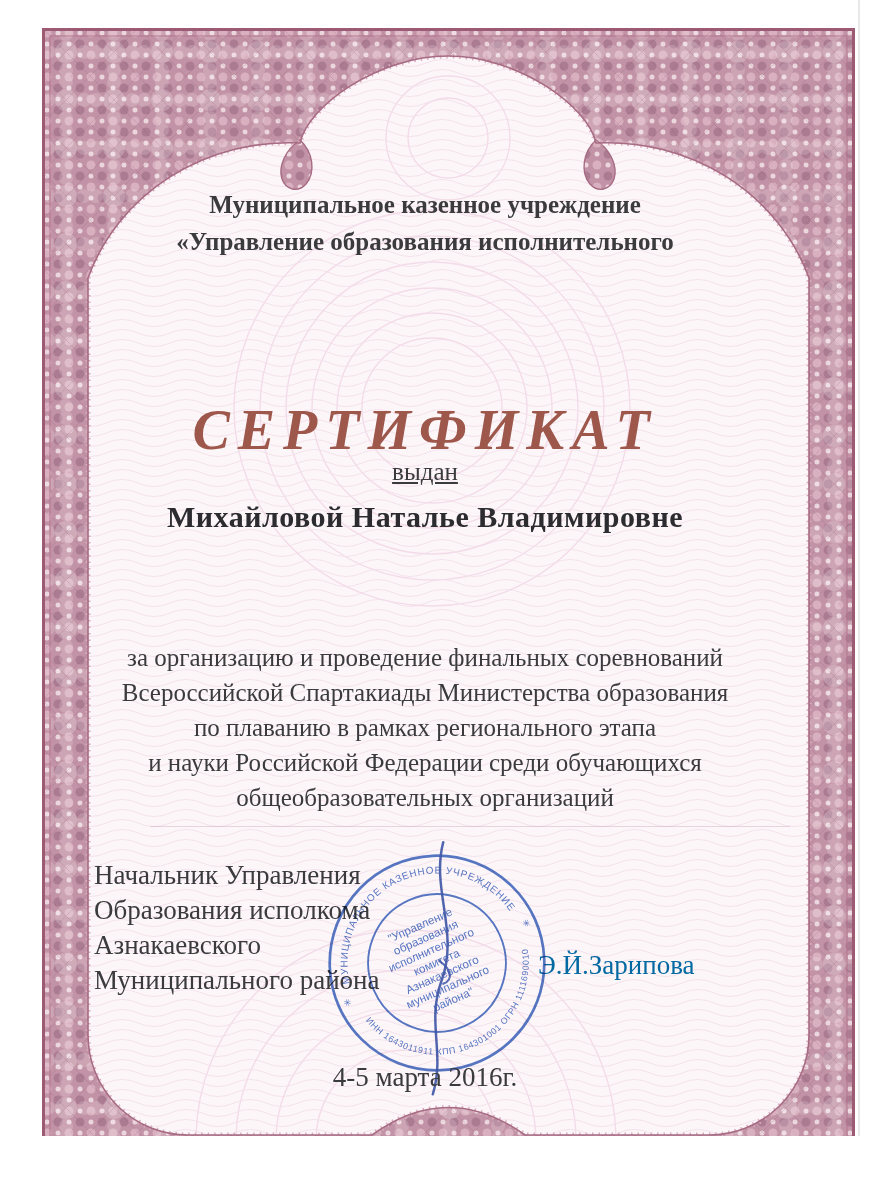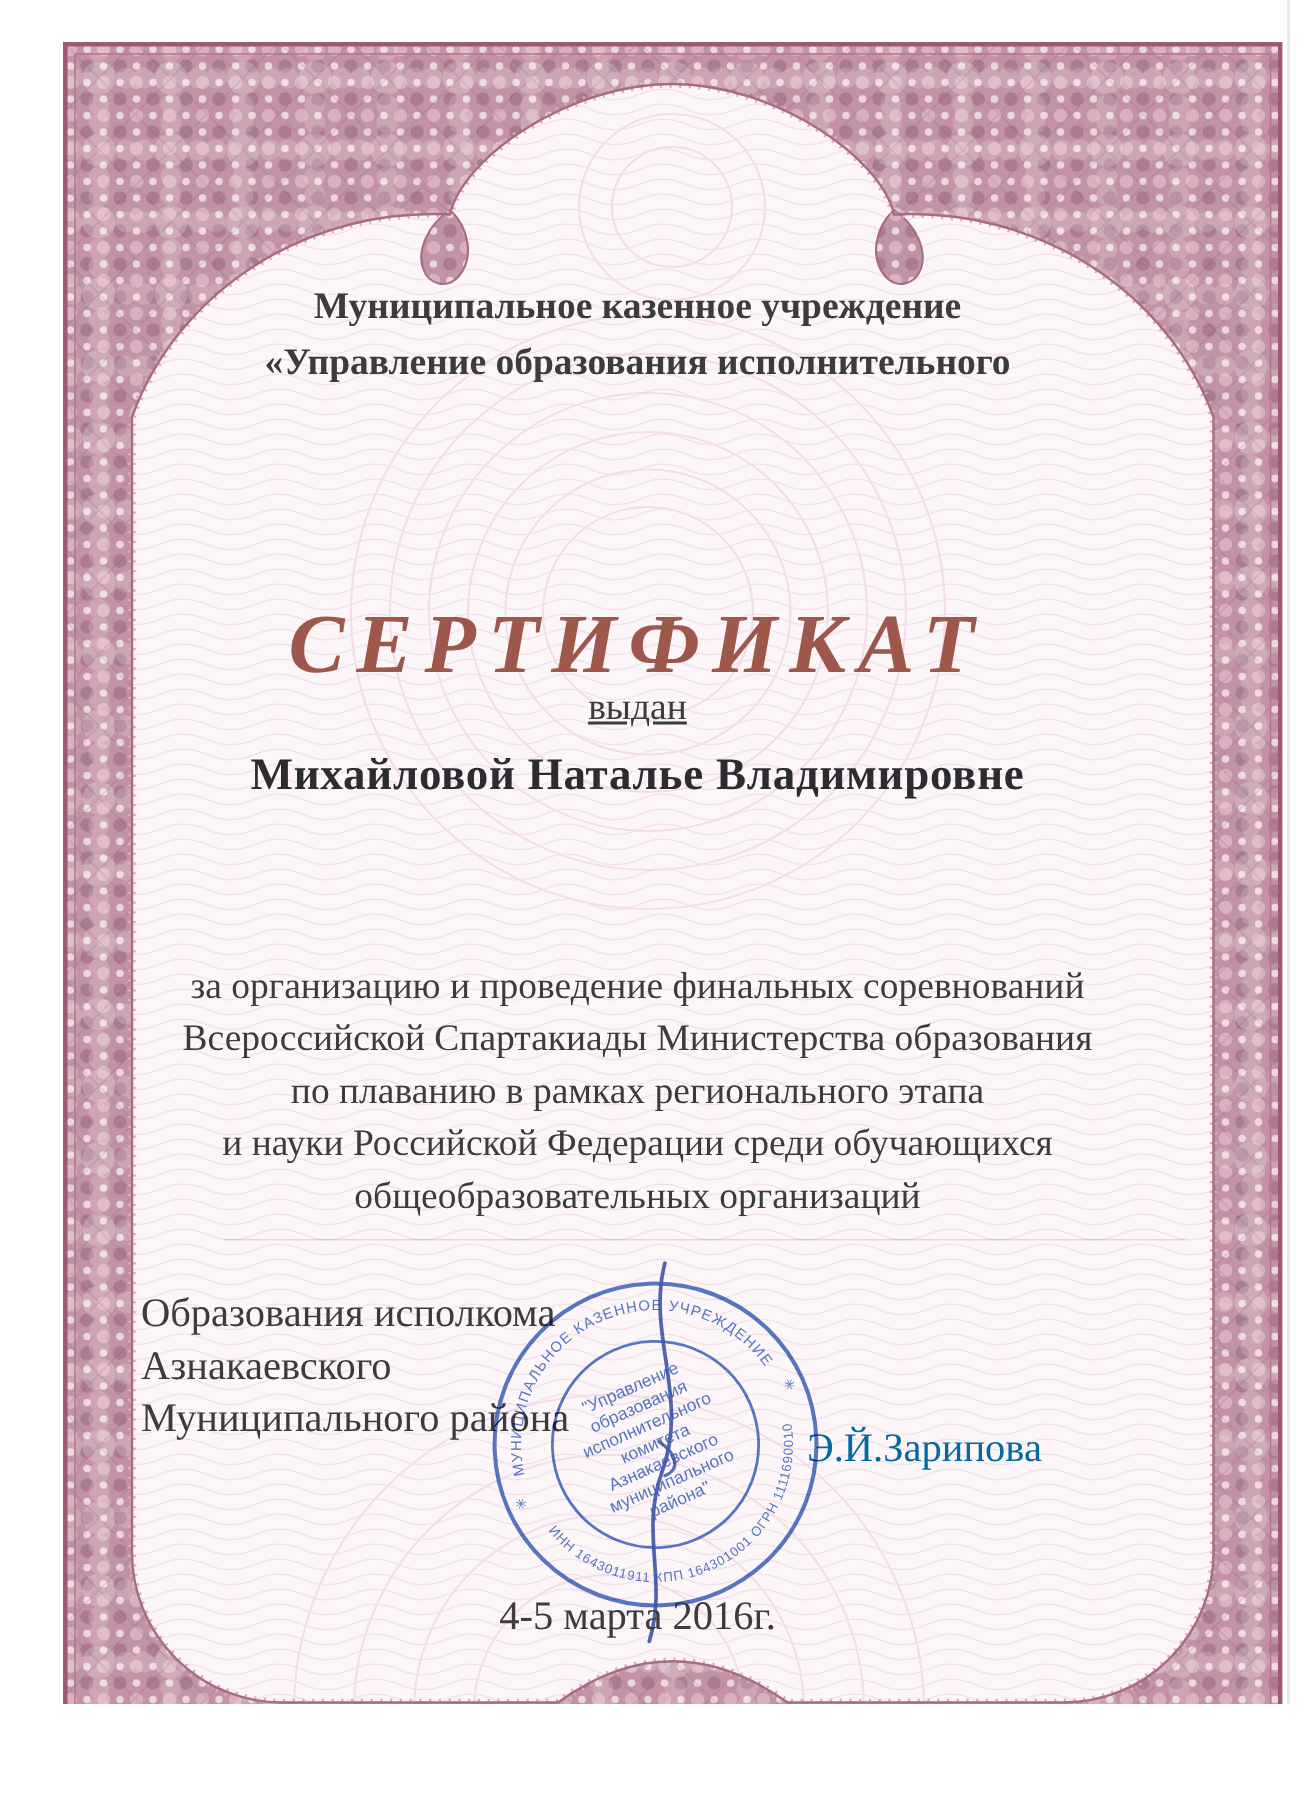--- a/index.html
+++ b/index.html
@@ -105,20 +105,21 @@
     <div>за организацию и проведение финальных соревнований</div>
     <div>Всероссийской Спартакиады Министерства образования</div>
     <div>по плаванию в рамках регионального этапа</div>
     <div>и науки Российской Федерации среди обучающихся</div>
     <div>общеобразовательных организаций</div>
   </div>
 
   <div class="rule"></div>
 
   <div class="position">
+    <div>Начальник Управления</div>
     <div>Образования исполкома</div>
     <div>Азнакаевского</div>
     <div>Муниципального района</div>
   </div>
   <div class="signer">Э.Й.Зарипова</div>
 
   <svg class="stamp" viewBox="-120 -120 240 240">
     <defs>
       <path id="arcTop" d="M -86,0 A 86,86 0 1 1 86,0" fill="none"></path>
       <path id="arcBot" d="M -88,0 A 88,88 0 1 0 88,0" fill="none"></path>

